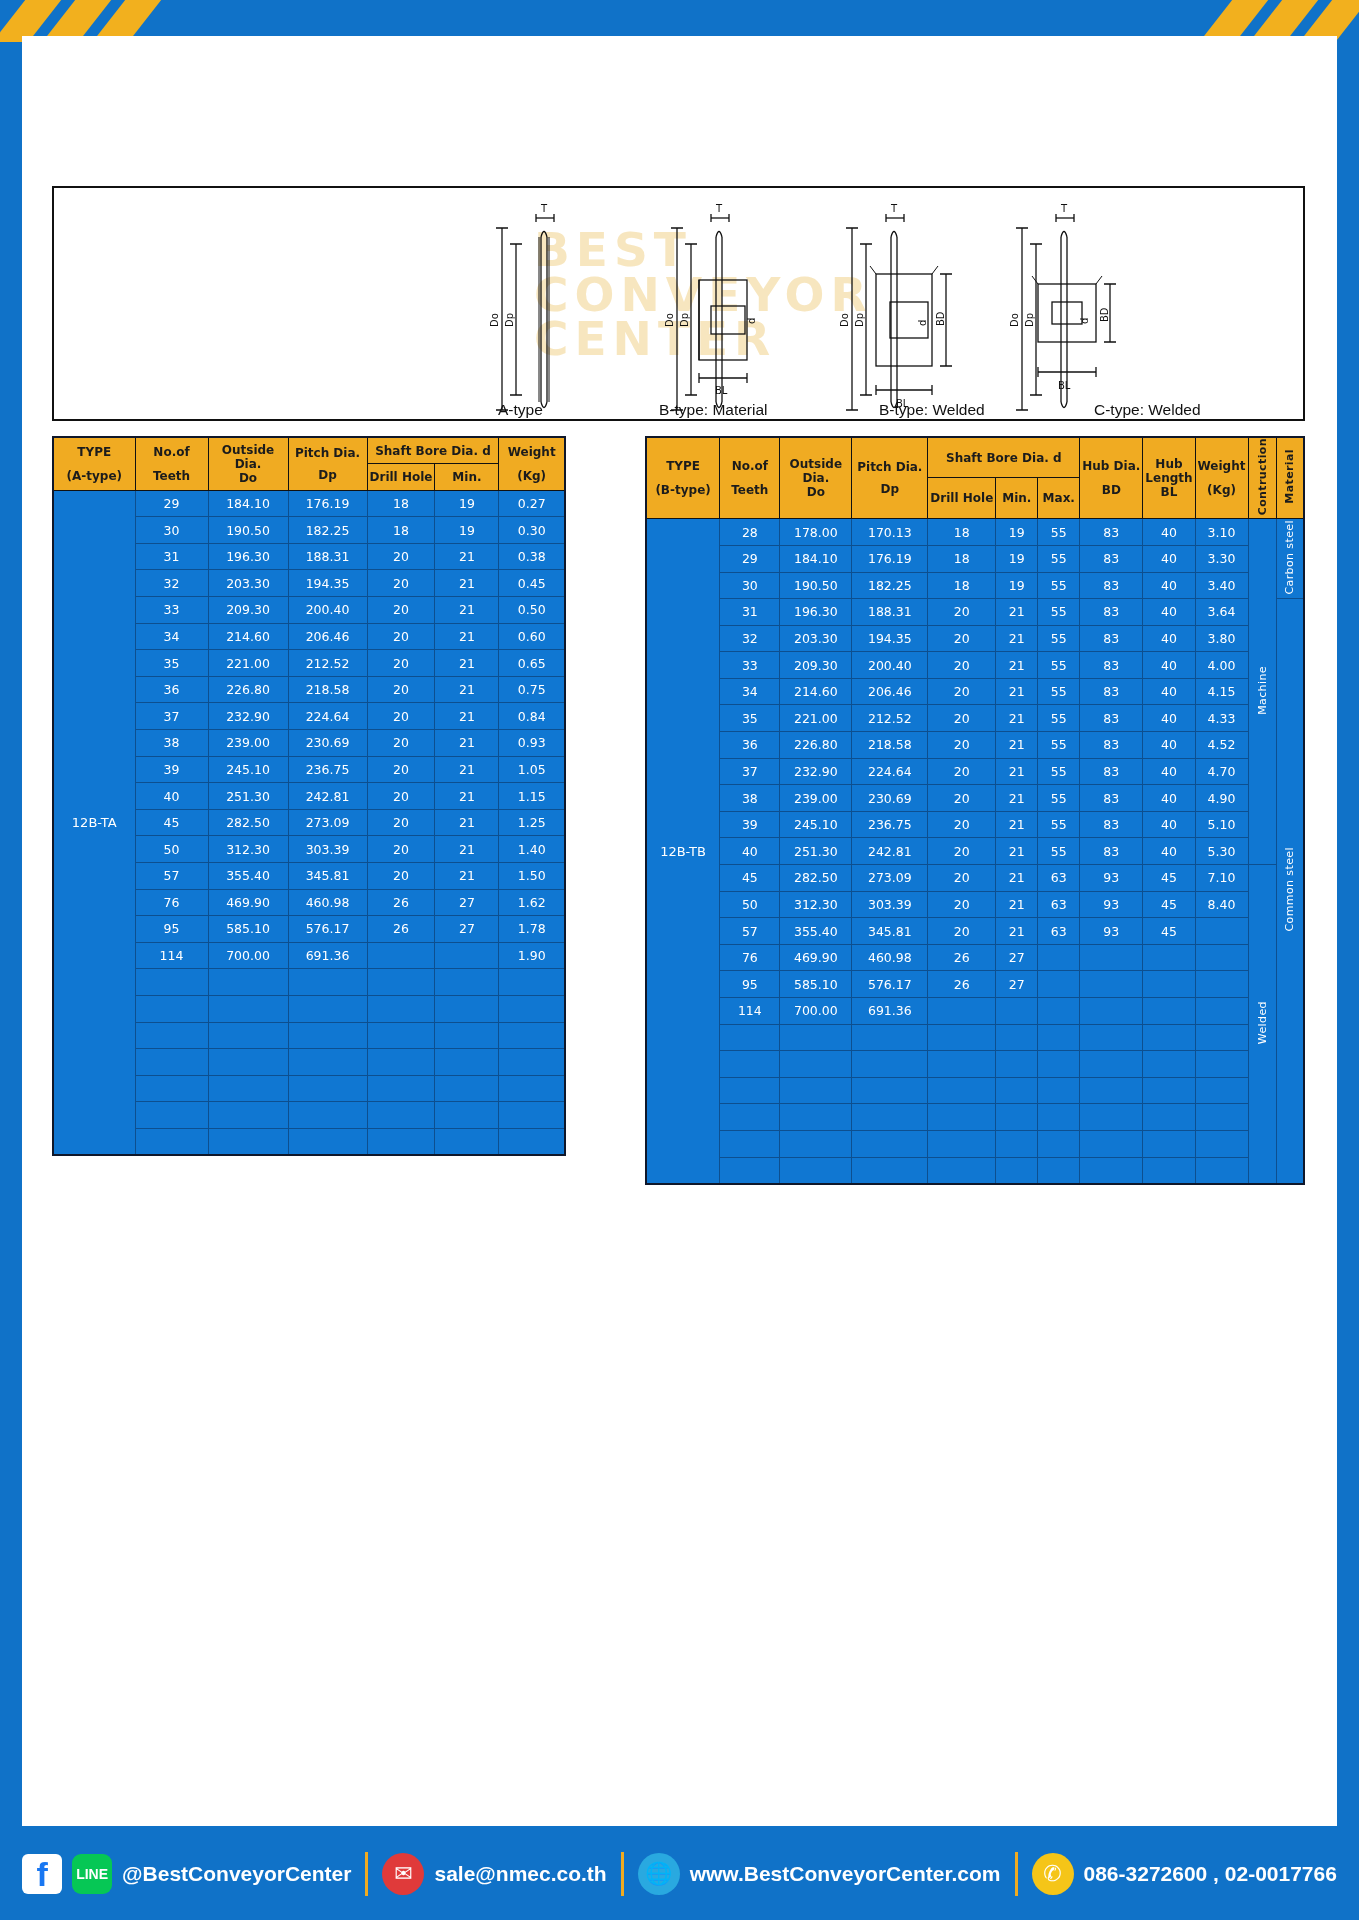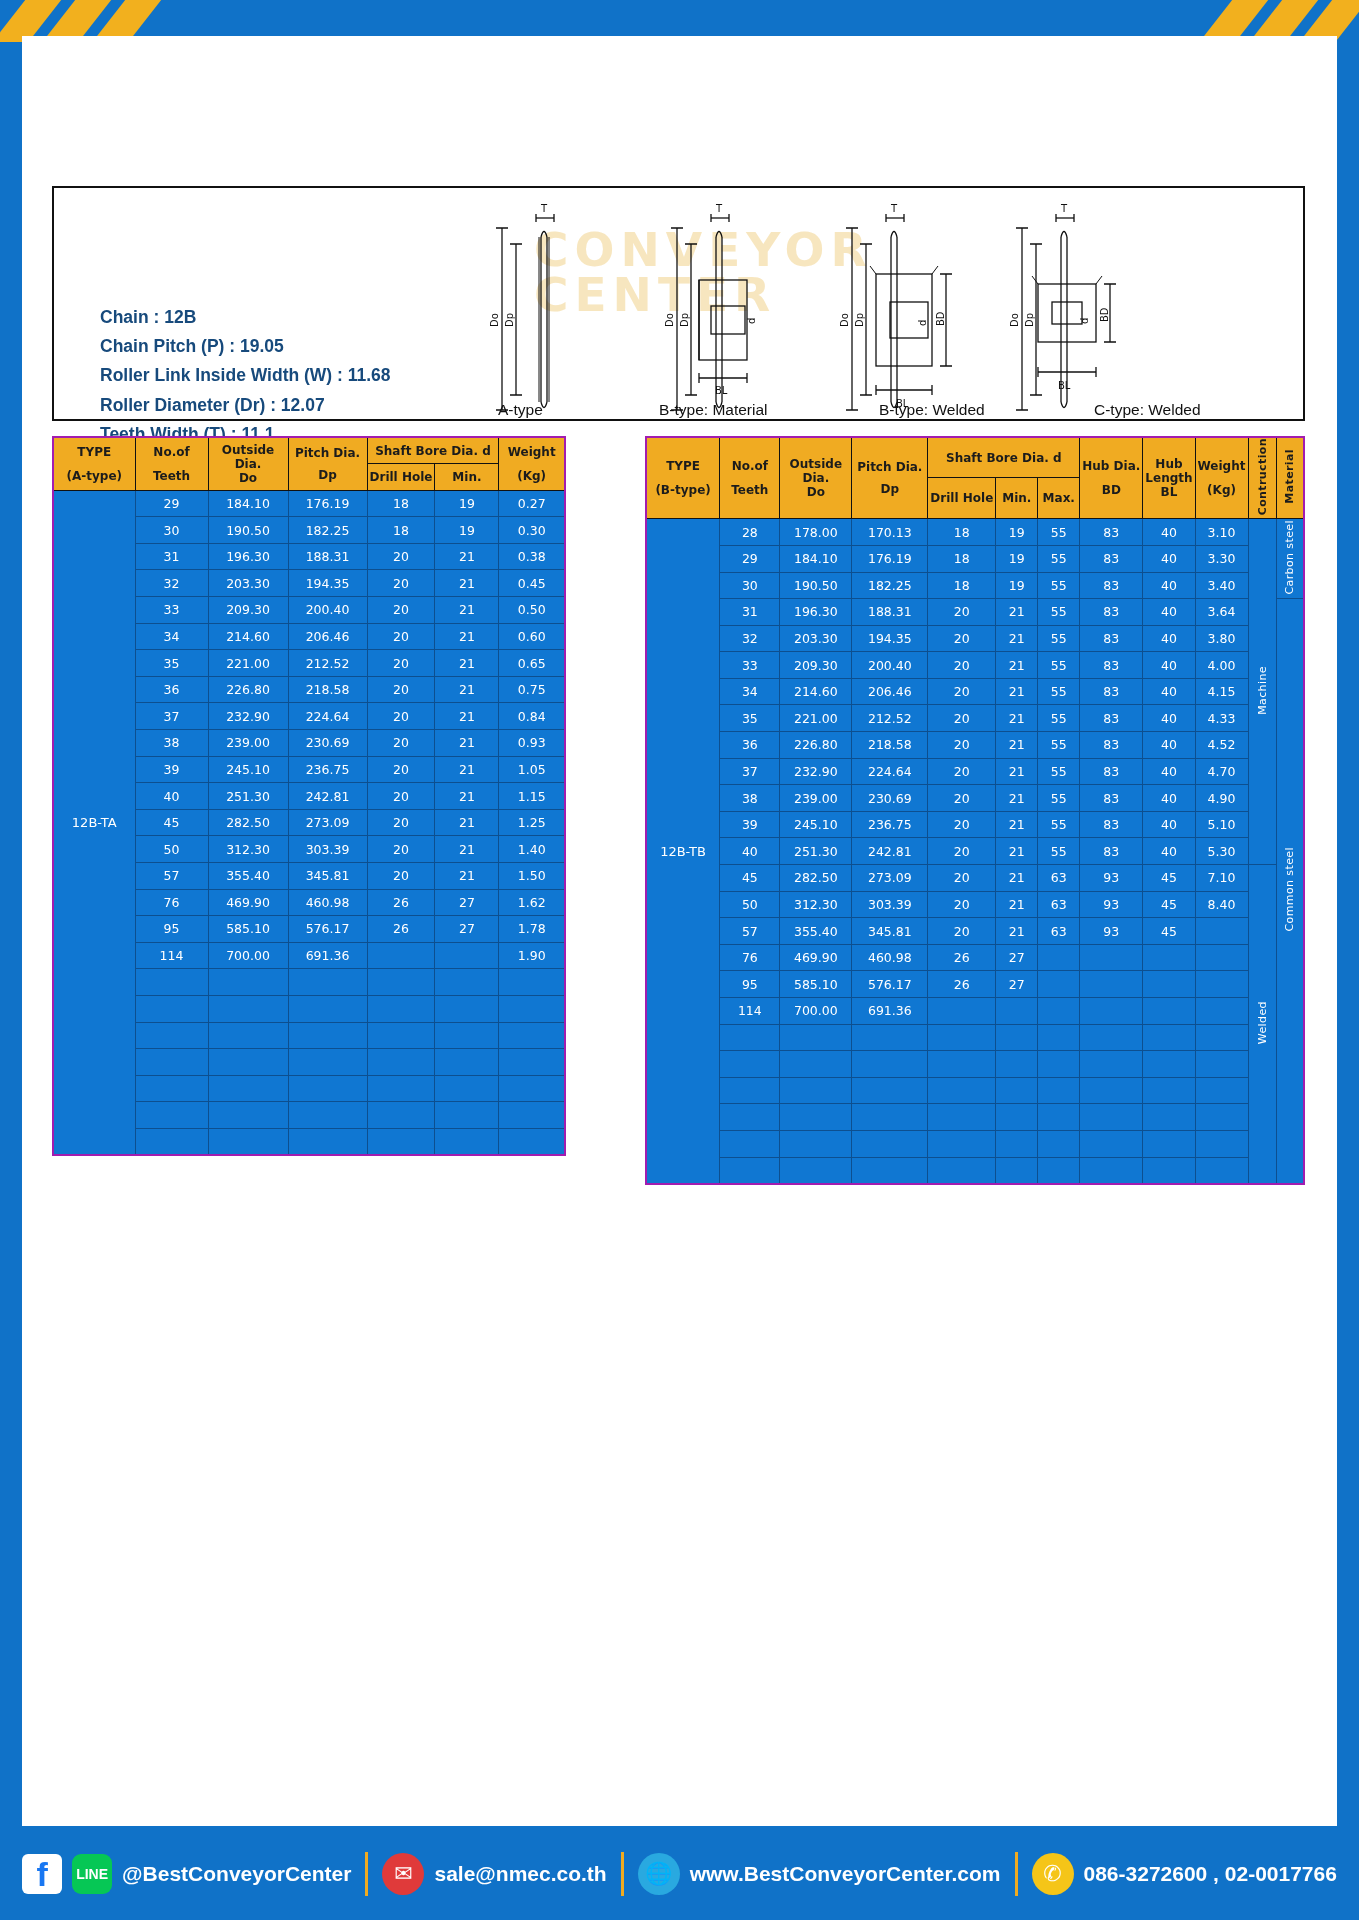--- a/index.html
+++ b/index.html
@@ -61,21 +61,21 @@
   }
   .diagrams { position:absolute; left:430px; top:14px; width:810px; height:216px; }
   .dgcap {
     position:absolute; bottom:-1px; font-size:15.5px; color:#111; font-weight:normal;
     white-space:nowrap;
   }
 
   
   .tables { position:absolute; left:30px; top:400px; width:1253px; }
   table { border-collapse:collapse; }
-  .tbl { border:2px solid #a21caf; }
+  .tbl { border:2px solid #0f172a; }
   .tbl th, .tbl td {
     border:1px solid #0d4f8f;
     text-align:center;
     color:#fff;
     font-size:12.5px;
     font-family:"DejaVu Sans", sans-serif;
     background:#1077d2;
     height:26.6px;
     padding:0 2px;
     white-space:nowrap;
@@ -131,31 +131,25 @@
   <span class="chev"></span>
   <span class="chev"></span>
 </div>
 
 <div class="sheet">
 
 
   <div class="specbox">
 
     <div class="watermark">
+      <div>BEST</div>
       <div>CONVEYOR</div>
       <div>CENTER</div>
     </div>
 
-    <div class="spec-list">
-      <div>Chain :  12B</div>
-      <div>Chain Pitch (P)  :  19.05</div>
-      <div>Roller Link Inside Width (W) : 11.68</div>
-      <div>Roller Diameter (Dr)  : 12.07</div>
-      <div>Teeth Width (T)  :  11.1</div>
-    </div>
 
     <div class="diagrams">
       <svg width="810" height="216" viewBox="0 0 810 216">
         <g stroke="#111" fill="none" stroke-width="1.3" font-family="DejaVu Sans" font-size="10">
 
           <g>
 
             <path d="M63 35 L63 200 M57 35 L57 200"></path>
             <path d="M57 35 q3 -11 6 0"></path>
             <path d="M57 200 q3 11 6 0"></path>

